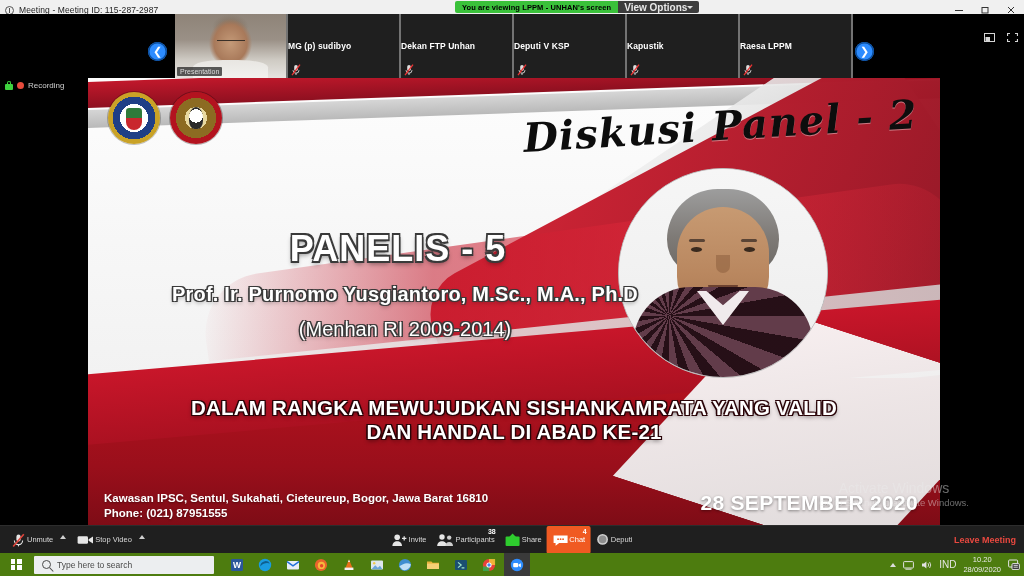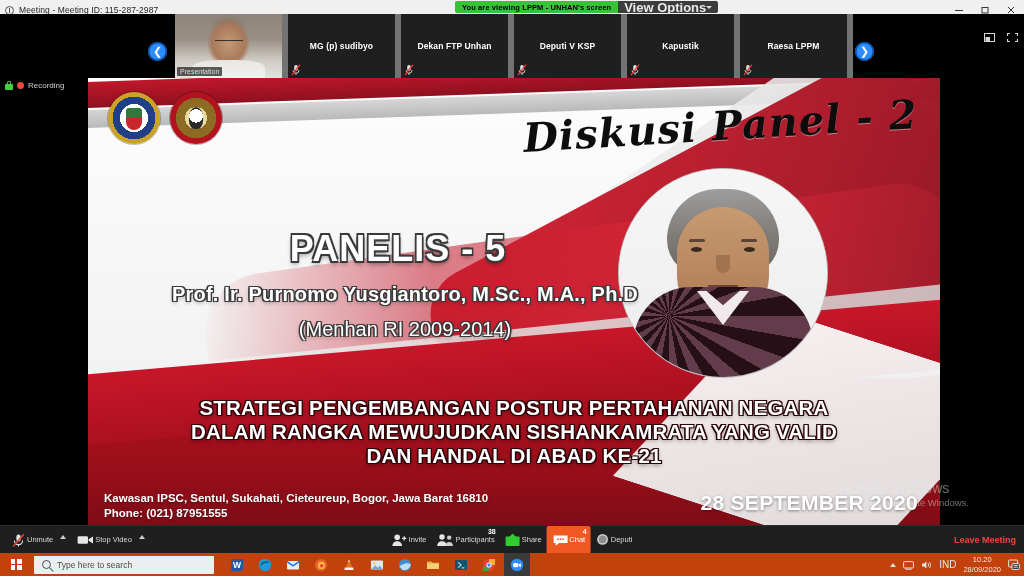--- a/index.html
+++ b/index.html
@@ -36,36 +36,36 @@
   .share-banner {
     position:absolute; left:455px; top:1px; height:12px;
     display:flex; align-items:stretch;
   }
   .share-banner .green {
     background:#3ac13a; color:#000; font-size:7.5px; font-weight:bold;
     display:flex; align-items:center; padding:0 7px; letter-spacing:.1px;
     border-radius:2px 0 0 2px; white-space:nowrap;
   }
   .share-banner .dark {
-    background:#3c3c3c; color:#e8e8e8; font-size:13px; font-weight:bold;
+    background:#3c3c3c; color:#e8e8e8; font-size:10px; font-weight:bold;
     display:flex; align-items:center; gap:0; padding:0 6px;
     border-radius:0 2px 2px 0; white-space:nowrap;
   }
   .caret-dn { width:0;height:0;border-left:3px solid transparent;border-right:3px solid transparent;border-top:3px solid #ddd; }
 
   
   .thumbstrip {
     position:absolute; left:0; top:14px; width:1024px; height:64px;
     background:#000;
   }
   .tiles { position:absolute; left:175px; top:0; height:64px; display:flex; }
   .tile {
     width:113px; height:64px; background:#1f1f1f;
-    border-right:6px solid #737373; position:relative;
-    display:flex; align-items:center; justify-content:center; flex:none;
+    border-right:2px solid #737373; position:relative;
+    display:flex; align-items:center; flex:none;
   }
   .tile-name { color:#fff; font-size:8.5px; font-weight:bold; letter-spacing:.1px; }
   .tile.video { background:#6b6257; }
   .tile.video .vidimg{
     position:absolute; inset:0;
     background:
       radial-gradient(ellipse 30px 34px at 50% 46%, #c49a78 0%, #a8795a 55%, rgba(168,121,90,0) 72%),
       radial-gradient(ellipse 26px 18px at 50% 20%, #7d6a58 0%, rgba(125,106,88,0) 70%),
       linear-gradient(180deg,#8e8378 0%,#9a9086 40%,#cfcbc4 72%,#e6e4e0 100%);
   }
@@ -284,21 +284,21 @@
   .tb-item .lbl { color:#d8d8d8; font-size:7.5px; line-height:8px; white-space:nowrap; }
   .tb-item.hl { background:#f05a22; border-radius:2px; }
   .tb-item.hl .lbl { color:#fff; }
   .tb-caret { width:0;height:0;border-left:3.5px solid transparent;border-right:3.5px solid transparent;border-bottom:4px solid #cfcfcf; margin:0 6px 7px 2px; }
   .badge { position:absolute; top:2px; right:4px; color:#fff; font-size:7px; font-weight:bold; }
   .leave { color:#e8483f; font-size:9px; font-weight:bold; }
 
   
   .taskbar {
     position:absolute; left:0; top:553px; width:1024px; height:23px;
-    background:#c2410c; display:flex; align-items:center;
+    background:#4d7c0f; display:flex; align-items:center;
   }
   .start { width:32px;height:23px;display:flex;align-items:center;justify-content:center; }
   .start .grid { width:11px;height:11px; display:grid; grid-template-columns:1fr 1fr; grid-template-rows:1fr 1fr; gap:1.5px; }
   .start .grid i { background:#fff; display:block; }
   .searchbox {
     width:180px; height:18px; background:#eceef0; border-radius:1px;
     display:flex; align-items:center; gap:6px; padding:0 8px; margin-left:2px;
   }
   .searchbox .mag { width:9px;height:9px;border:1.3px solid #4a4a4a;border-radius:50%;position:relative;flex:none; }
   .searchbox .mag:after{content:"";position:absolute;right:-3px;bottom:-2.5px;width:4.5px;height:1.3px;background:#4a4a4a;transform:rotate(45deg);}
@@ -466,21 +466,20 @@
         <div class="p-mouth"></div>
         <div class="p-body"></div>
         <div class="p-collar"></div>
       </div>
 
       <div class="sl-panelis">PANELIS - 5</div>
       <div class="sl-name">Prof. Ir. Purnomo Yusgiantoro, M.Sc., M.A., Ph.D</div>
       <div class="sl-role">(Menhan RI 2009-2014)</div>
 
       <div class="sl-strategy">
-        <div>STRATEGI PENGEMBANGAN POSTUR PERTAHANAN NEGARA</div>
         <div>DALAM RANGKA MEWUJUDKAN SISHANKAMRATA YANG VALID</div>
         <div>DAN HANDAL DI ABAD KE-21</div>
       </div>
 
       <div class="sl-addr">
         <div>Kawasan IPSC, Sentul, Sukahati, Cieteureup, Bogor, Jawa Barat 16810</div>
         <div>Phone: (021) 87951555</div>
       </div>
 
       <div class="sl-date">28 SEPTEMBER 2020</div>

